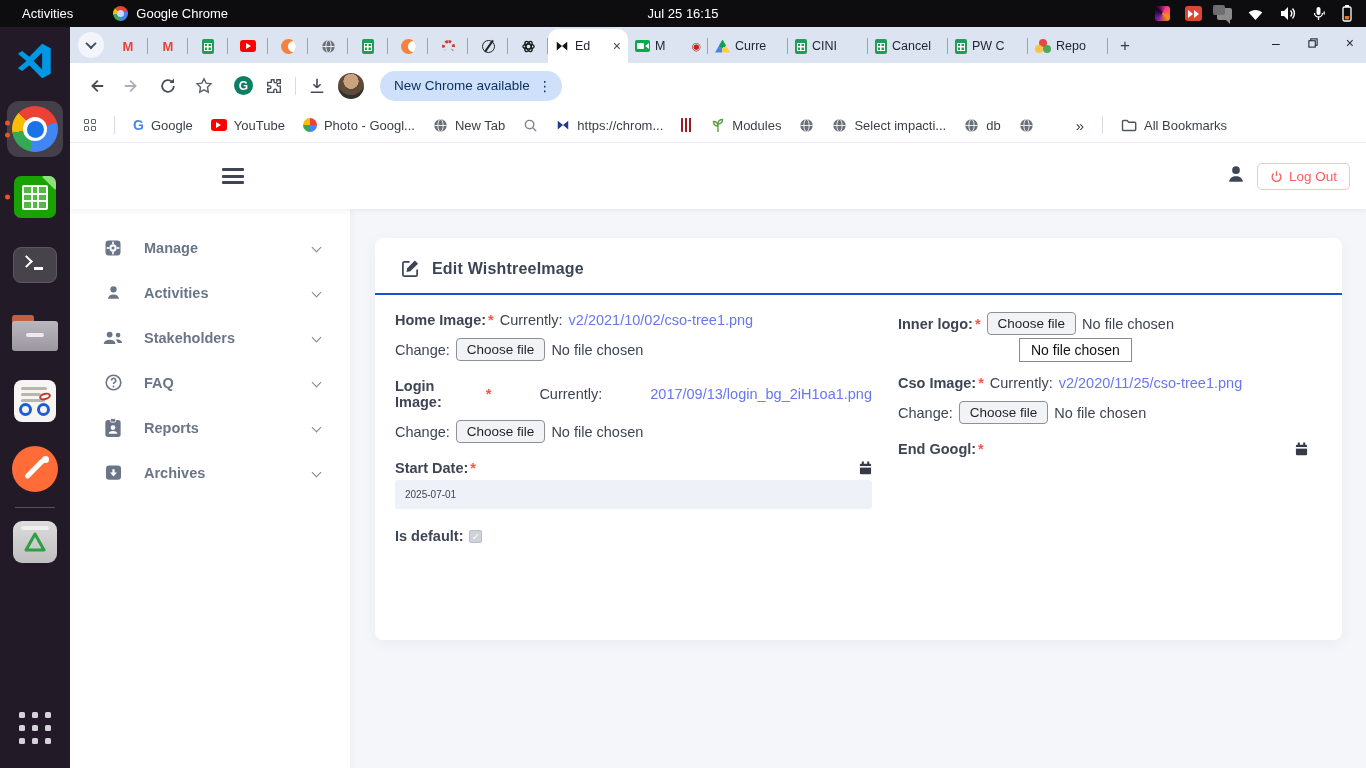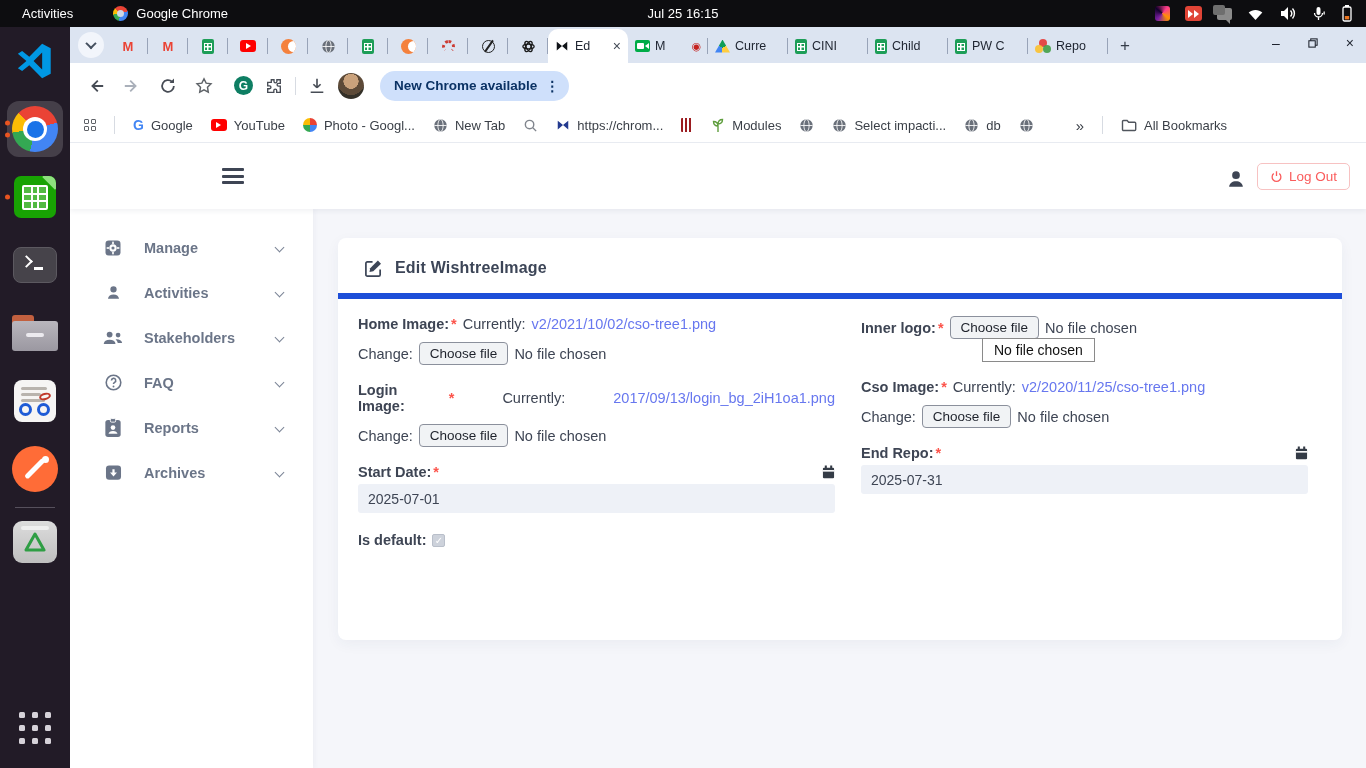--- a/index.html
+++ b/index.html
@@ -110,21 +110,21 @@
   .omnibox { flex:none; width:768px; height:34px; margin-left:6px; background:#eef1f8; border-radius:17px;
              display:flex; align-items:center; padding:0 14px; gap:12px; }
   .omni-url { font-size:13.5px; color:#24262c; white-space:nowrap; overflow:hidden; flex:1; }
   .tool-right { display:flex; align-items:center; gap:12px; margin-left:10px; }
   .gram { width:19px; height:19px; border-radius:50%; background:#0e7e63; color:#fff; font-size:12px; font-weight:700;
           display:flex; align-items:center; justify-content:center; }
   .tool-sep { width:1px; height:18px; background:#d7dbe2; }
   .avatar { width:26px; height:26px; border-radius:50%;
         background:radial-gradient(circle at 50% 32%, #caa27c 0 34%, #5d4a38 35% 62%, #343028 63%); }
   .chip-update { height:30px; background:#cfe0fb; border-radius:15px; display:flex; align-items:center; gap:8px;
-        padding:0 10px 0 14px; font-size:13.5px; color:#0b3264; font-weight:700; margin-left:4px; }
+        padding:0 10px 0 14px; font-size:13.5px; color:#0b3264; font-weight:400; margin-left:4px; }
   .chip-update .kebab { color:#0b3264; font-size:14px; }
 
   
   .bookmarks { height:35px; background:#fff; display:flex; align-items:center; padding:0 14px; gap:18px;
                font-size:13px; color:#3a3f47; border-bottom:1px solid #e8ebf1; flex:none; }
   .bm { display:flex; align-items:center; gap:7px; white-space:nowrap; }
   .bm .lbl:empty { display:none; }
   .bm-grid { display:grid; grid-template-columns:repeat(2,5px); grid-gap:2px; }
   .bm-grid i { width:5px; height:5px; border:1.5px solid #5f6368; border-radius:1px; }
   .bm-sep { width:1px; height:18px; background:#d7dbe2; }
@@ -139,47 +139,47 @@
   .page { flex:1; position:relative; background:#f5f6fa; overflow:hidden; }
   .page-header { position:absolute; top:0; left:0; right:0; height:66px; background:#fff; z-index:5;
         display:flex; align-items:center; padding:0 16px 0 70px; box-shadow:0 2px 5px rgba(40,50,90,.07); }
   .brand { display:flex; align-items:center; gap:8px; }
   .brand-txt { display:flex; flex-direction:column; align-items:center; }
   .brand-title { font-family:"Liberation Serif", serif; font-weight:700; font-size:19px; color:#1c1c1e; letter-spacing:.3px;
         border-bottom:2px solid #c00a12; padding-bottom:1px; }
   .brand-sub { font-size:7.5px; letter-spacing:4px; color:#b5121b; font-weight:700; margin-top:2px; text-transform:uppercase; }
   .hamburger { margin-left:82px; display:flex; flex-direction:column; gap:3.5px; }
   .hamburger i { width:22px; height:3px; background:#3e4554; border-radius:1px; }
-  .hdr-right { margin-left:auto; display:flex; align-items:flex-end; gap:10px; }
+  .hdr-right { margin-left:auto; display:flex; align-items:flex-start; gap:10px; }
   .btn-logout { display:flex; align-items:center; gap:6px; border:1px solid #f7c2c2; color:#fa5c5c; background:#fff;
         border-radius:5px; padding:5px 12px; font-size:13.5px; }
 
   .page-body { position:absolute; top:66px; left:0; right:0; bottom:0; display:flex; }
-  .sidebar { width:243px; background:#fff; padding-top:16px; box-shadow:2px 0 5px rgba(40,50,90,.04); flex:none; }
+  .sidebar { width:280px; background:#fff; padding-top:16px; box-shadow:2px 0 5px rgba(40,50,90,.04); flex:none; }
   .side-item { height:45px; display:flex; align-items:center; padding:0 30px 0 32px; color:#6b7588; font-size:14.5px; font-weight:600; }
   .side-item .s-ico { width:22px; display:flex; justify-content:center; margin-right:20px; }
   .side-item .s-chev { margin-left:auto; width:7px; height:7px; border-right:1.8px solid #7b8496; border-bottom:1.8px solid #7b8496; transform:rotate(45deg); }
 
   .content { flex:1; position:relative; }
   .card { position:absolute; left:25px; top:29px; right:24px; height:402px; background:#fff; border-radius:8px;
         box-shadow:0 4px 14px rgba(40,50,100,.05); }
-  .card-header { display:flex; align-items:flex-start; gap:12px; padding:21px 24px 15px 26px; border-bottom:6px solid #1d4ed8; }
+  .card-header { display:flex; align-items:center; gap:12px; padding:21px 24px 15px 26px; border-bottom:2px solid #1d4ed8; }
   .card-title { font-size:16px; font-weight:700; color:#3c4557; letter-spacing:.2px; }
   .card-body { padding:17px 34px 0 20px; }
   .fgrid { display:grid; grid-template-columns:1fr 1fr; column-gap:26px; }
   .f-line { display:flex; align-items:center; gap:6px; font-size:14.5px; color:#3e4554; flex-wrap:nowrap; }
   .f-label { font-weight:700; }
   .req { color:#fc544b; font-weight:700; margin-left:-4px; }
   .f-link { color:#6777ef; text-decoration:none; }
   .btn-file { font-size:13.5px; color:#1e222b; background:#f1f3f5; border:1px solid #8b909c; border-radius:4px;
         padding:3px 10px; font-family:"Liberation Sans",sans-serif; }
   .mt10 { margin-top:10px; } .mt16 { margin-top:17px;gap:48px; } .mt18 { margin-top:19px; }
   .date-label-row { display:flex; align-items:center; justify-content:space-between;margin-top:15px; }
   .date-input { width:100%; height:29px; margin-top:4px; background:#eef1f7; border:none; border-radius:3px;
-        padding:0 10px; font-size:14px; color:#3e4554; font-family:"Liberation Sans",sans-serif; }
+        padding:0 10px; font-size:10px; color:#3e4554; font-family:"Liberation Sans",sans-serif; }
   .chk { width:13px; height:13px; background:#cdd2db; border:1px solid #b9bfca; border-radius:2px; color:#fff;
         font-size:10px; line-height:11px; text-align:center; display:inline-block; }
   .tooltip { position:absolute; left:644px; top:100px; background:#fff; border:1px solid #8a8a8a; padding:3px 11px;
         font-size:14px; color:#111; z-index:8; }
   .card-actions { position:absolute; right:22px; bottom:20px; display:flex; gap:10px; }
   .btn-cancel { background:#eef0f5; color:#2c3344; border:none; border-radius:5px; padding:8px 18px; font-size:14px; font-family:"Liberation Sans",sans-serif; }
   .btn-update { background:#6777ef; color:#fff; border:none; border-radius:5px; padding:8px 16px; font-size:14px; font-family:"Liberation Sans",sans-serif; }
 </style>
 </head>
 <body>
@@ -351,21 +351,21 @@
     <span class="tab-lab">
       <span class="fv fv-drive"></span>
       <span class="t-label">Curre</span>
     </span>
     <span class="tab-lab">
       <span class="fv fv-sheets"></span>
       <span class="t-label">CINI</span>
     </span>
     <span class="tab-lab">
       <span class="fv fv-sheets"></span>
-      <span class="t-label">Child</span>
+      <span class="t-label">Cancel</span>
     </span>
     <span class="tab-lab">
       <span class="fv fv-sheets"></span>
       <span class="t-label">PW C</span>
     </span>
     <span class="tab-lab">
       <span class="fv fv-tri">
           <i></i>
           <i></i>
           <i></i>
@@ -693,31 +693,30 @@
                 </div>
                 <div class="f-line mt10">
                   <span>Change:</span>
                   <button class="btn-file">Choose file</button>
                   <span>No file chosen</span>
                 </div>
 
                 <div class="mt16">
                   <div class="date-label-row">
                     <span class="f-line">
-                        <span class="f-label">End Repo:</span>
+                        <span class="f-label">End Googl:</span>
                         <span class="req">*</span>
                       </span>
                     <svg width="13" height="14" viewBox="0 0 14 15">
                         <rect x="3" y="0.5" width="2.2" height="2.8" fill="#343b46"></rect>
                         <rect x="8.8" y="0.5" width="2.2" height="2.8" fill="#343b46"></rect>
                         <rect x="1" y="2.8" width="12" height="11.5" rx="1.2" fill="#343b46"></rect>
                         <rect x="1" y="5.4" width="12" height="1.7" fill="#fff"></rect>
                       </svg>
                   </div>
-                  <input class="date-input" value="2025-07-31" style="">
                 </div>
               </div>
             </div>
           </div>
 
           <div class="tooltip">No file chosen</div>
 
 
         </div>
       </div>

